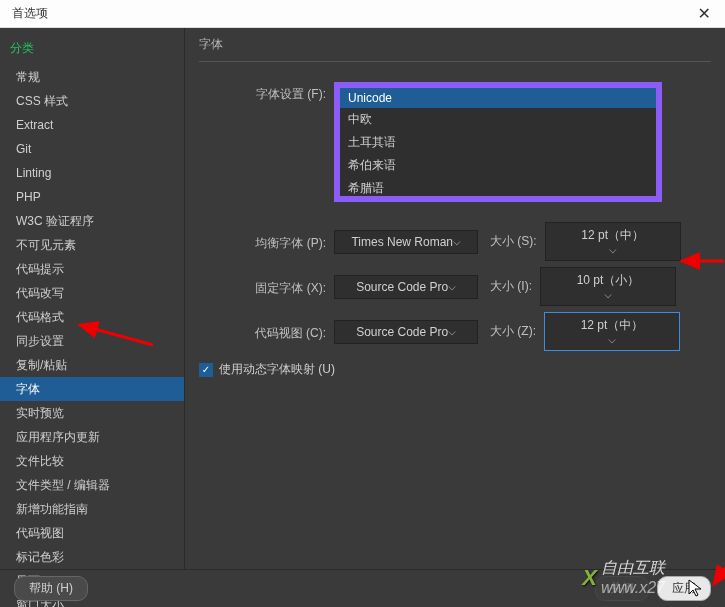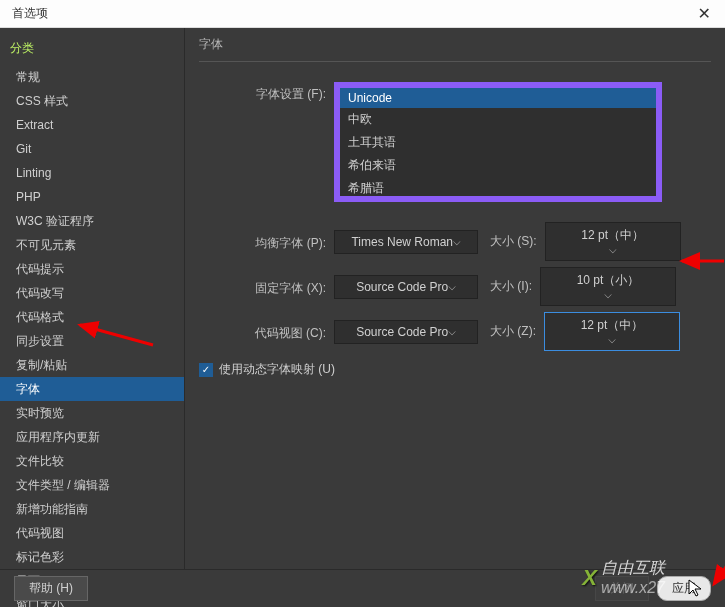--- a/index.html
+++ b/index.html
@@ -2,42 +2,42 @@
 <html><head>
 <meta charset="utf-8">
 <style>
 * { box-sizing: border-box; margin: 0; padding: 0; }
 body { width: 725px; height: 607px; font-family: "Microsoft YaHei", sans-serif; font-size: 12px; background: #3a3a3a; overflow: hidden; position: relative; }
 .titlebar { height: 28px; background: #fdfdfd; display: flex; align-items: center; justify-content: space-between; padding: 0 8px; border-bottom: 1px solid #ddd; }
 .titlebar .title { color: #333; font-size: 12px; padding-left: 4px; }
 .titlebar .close { font-size: 16px; color: #333; cursor: pointer; padding: 0 6px; }
 .content { display: flex; height: calc(100% - 28px - 38px); background: #3a3a3a; }
 .sidebar { width: 185px; background: #3a3a3a; padding: 8px 0; border-right: 1px solid #2a2a2a; }
-.sidebar-header { color: #bef264; font-size: 12px; padding: 4px 10px 8px; }
+.sidebar-header { color: #22c55e; font-size: 12px; padding: 4px 10px 8px; }
 .sidebar-item { color: #d0d0d0; padding: 3px 16px; cursor: pointer; font-size: 12px; line-height: 18px; }
 .sidebar-item.active { background: #1f5d96; color: #fff; }
 .main { flex: 1; padding: 8px 14px; color: #c8c8c8; position: relative; }
 .main-header { color: #b8b8b8; font-size: 12px; padding: 0 0 8px; border-bottom: 1px solid #555; margin-bottom: 20px; }
 .form-row { display: flex; align-items: flex-start; margin-bottom: 6px; }
 .form-label { width: 135px; text-align: right; color: #c0c0c0; font-size: 12px; padding-right: 8px; padding-top: 4px; }
 .listbox { width: 328px; height: 120px; background: #2f2f2f; border: 6px solid #8b5cf6; overflow: hidden; }
 .listbox-item { padding: 3px 8px; color: #d0d0d0; font-size: 12px; cursor: pointer; }
 .listbox-item.selected { background: #1f5d96; color: #fff; }
 .dropdown-row { display: flex; align-items: center; margin-bottom: 6px; }
 .dropdown { background: #2f2f2f; border: 1px solid #222; color: #d0d0d0; padding: 4px 8px; font-size: 12px; display: flex; justify-content: center; align-items: center; cursor: pointer; }
 .dropdown.wide { width: 144px; }
 .dropdown.narrow { width: 136px; flex-direction: column; }
 .dropdown.highlighted { border: 1px solid #3b8de0; }
 .dropdown .chev { font-size: 10px; color: #aaa; }
 .size-label { color: #c0c0c0; font-size: 12px; margin: 0 8px 0 12px; }
 .checkbox-row { display: flex; align-items: center; margin-top: 10px; margin-left: 0; }
 .checkbox { width: 14px; height: 14px; background: #1f5d96; border: 1px solid #1f5d96; display: flex; align-items: center; justify-content: center; margin-right: 6px; cursor: pointer; color: #fff; font-size: 10px; }
 .checkbox-label { color: #d0d0d0; font-size: 12px; }
 .footer { height: 38px; background: #3a3a3a; border-top: 1px solid #2a2a2a; display: flex; align-items: center; justify-content: space-between; padding: 0 14px; }
-.btn { background: #4a4a4a; border: 1px solid #666; color: #d0d0d0; padding: 3px 14px; border-radius: 0; cursor: pointer; font-size: 12px; }
+.btn { background: #4a4a4a; border: 1px solid #666; color: #d0d0d0; padding: 3px 14px; border-radius: 10px; cursor: pointer; font-size: 12px; }
 .btn-light { background: #e8e8e8; color: #333; border: 1px solid #aaa; padding: 3px 14px; border-radius: 10px; cursor: pointer; font-size: 12px; }
 .footer-right { display: flex; gap: 8px; align-items: center; }
 .arrow-red { position: absolute; pointer-events: none; }
 .arrow-red svg { display: block; }
 .watermark { position: absolute; bottom: 10px; right: 60px; color: #fff; font-style: italic; font-size: 16px; opacity: 0.8; display: flex; align-items: center; gap: 4px; pointer-events: none; }
 .watermark .xi { font-weight: bold; font-size: 22px; color: #98d038; text-shadow: 1px 1px 2px #000; }
 .cursor { position: absolute; bottom: 6px; right: 22px; pointer-events: none; }
 </style>
 </head>
 <body>

